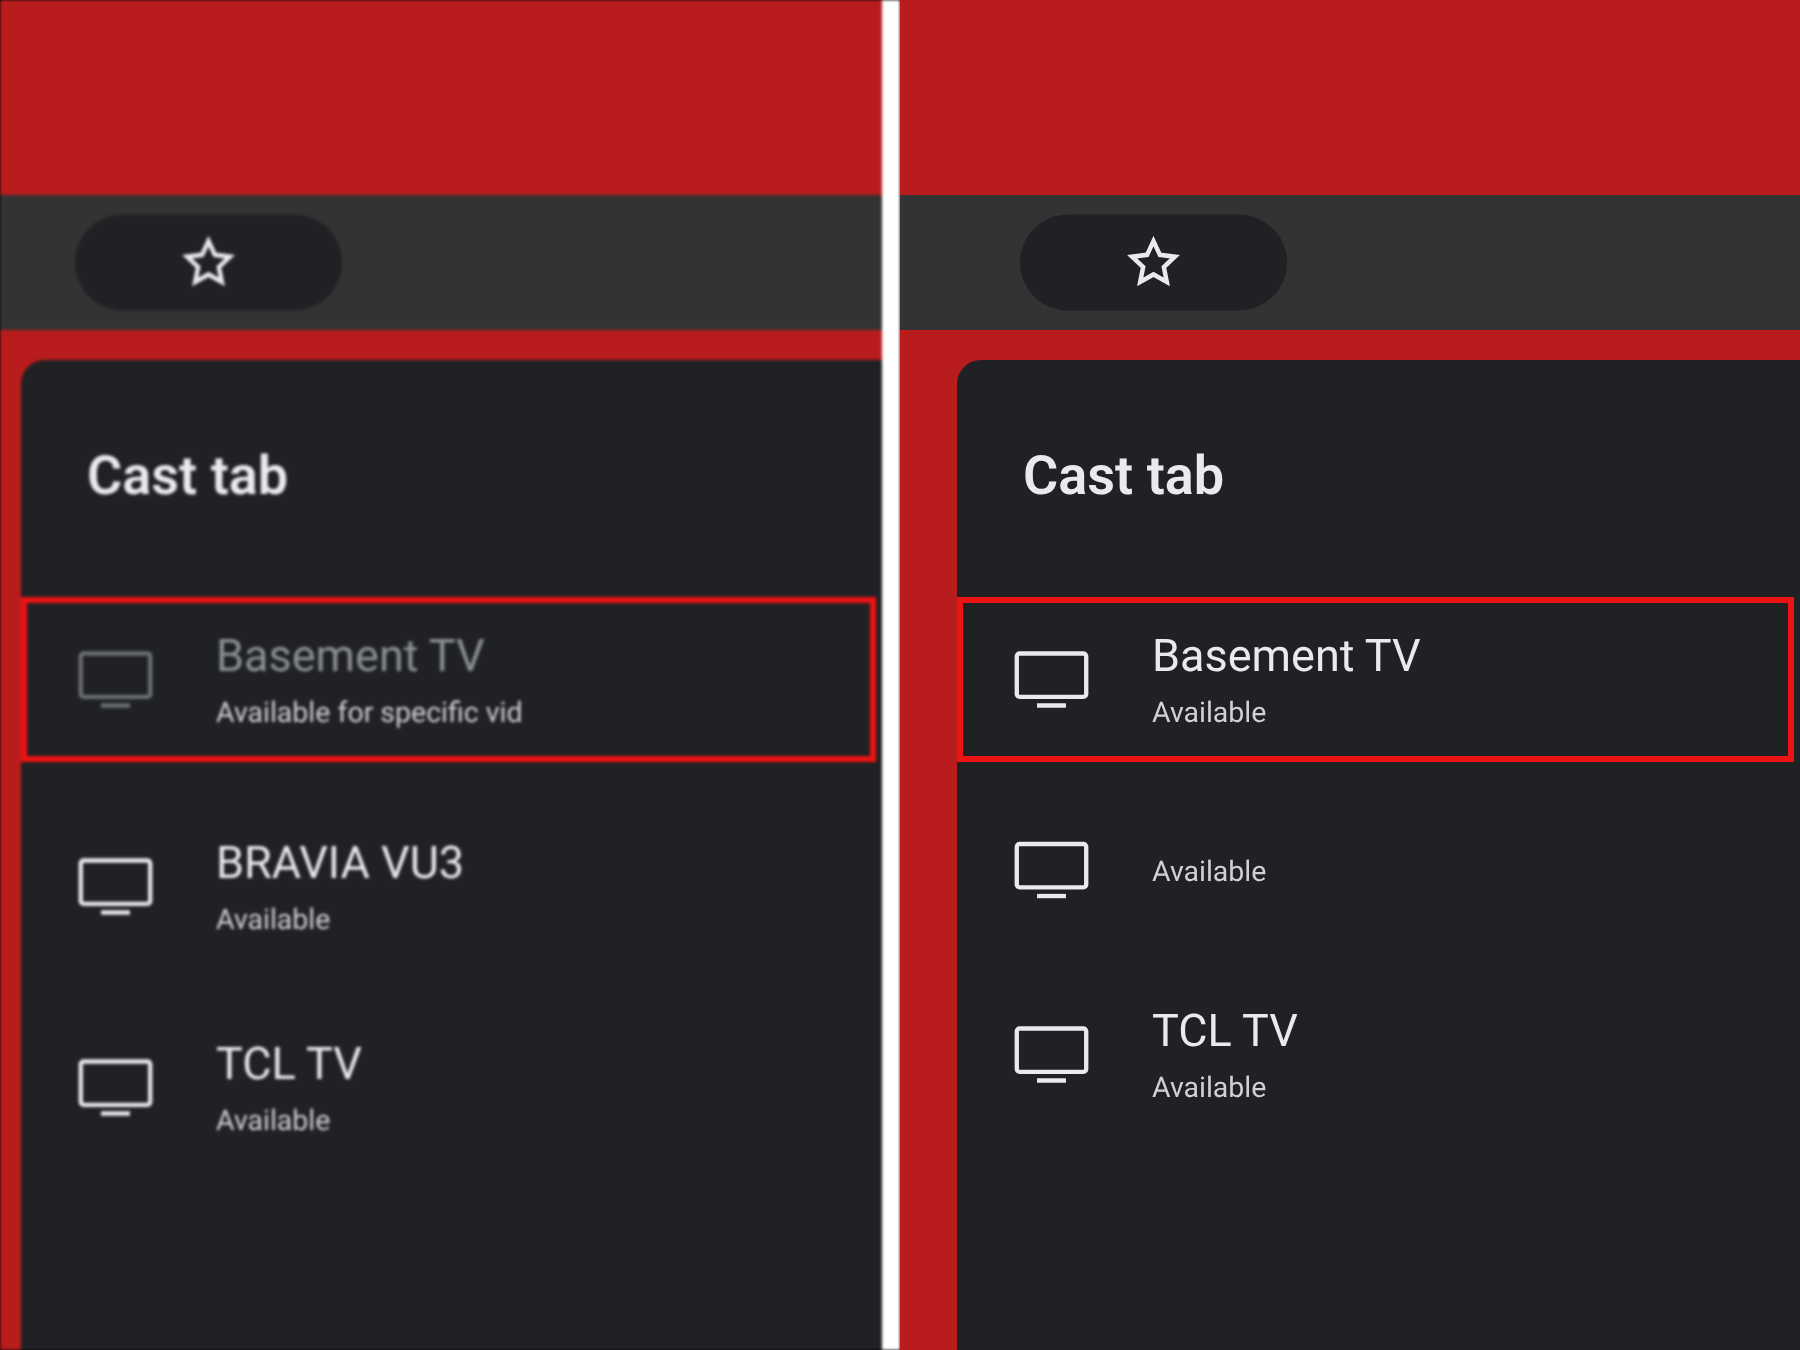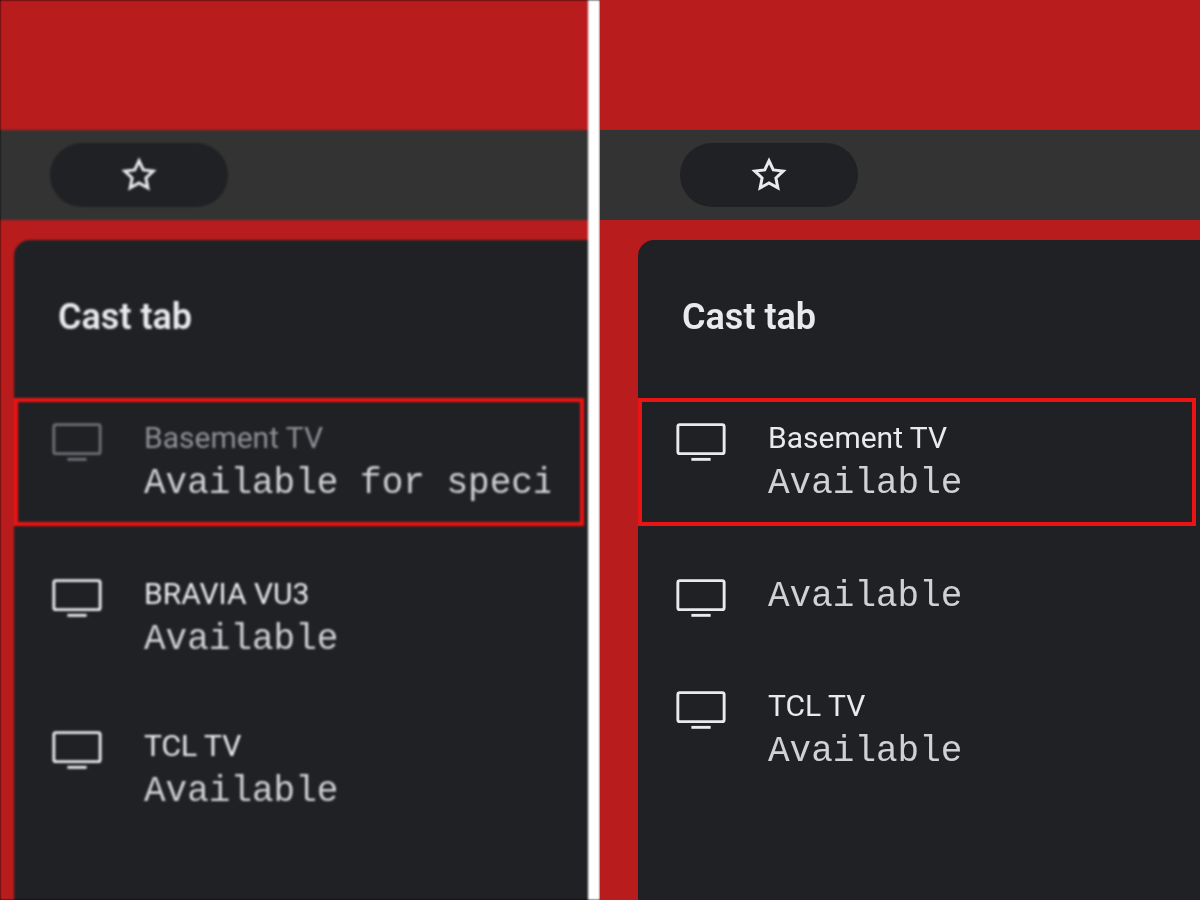--- a/index.html
+++ b/index.html
@@ -82,21 +82,21 @@
       font-weight: 600;
       padding: 56px 0 0 44px;
     }
     
     .device-list {
       margin-top: 60px;
     }
     
     .device-item {
       display: flex;
-      align-items: flex-start;
+      align-items: center;
       padding: 18px 30px 18px 36px;
       gap: 40px;
       position: relative;
     }
     
     .device-item.highlighted {
       border: 4px solid #eb1313;
       margin: 0 4px 4px 0;
       padding-left: 32px;
     }
@@ -132,23 +132,22 @@
       font-size: 30px;
       font-weight: 400;
     }
     
     .device-name.dimmed {
       color: #8c8f94;
     }
     
     .device-status {
       color: #cfd1d4;
-      font-size: 36px;
+      font-size: 19px;
       font-weight: 400;
-      font-family: Liberation Mono, monospace;
     }
     
     .device-item + .device-item {
       margin-top: 32px;
     }
     
     .blurred {
       filter: blur(1.2px);
     }
   </style>

